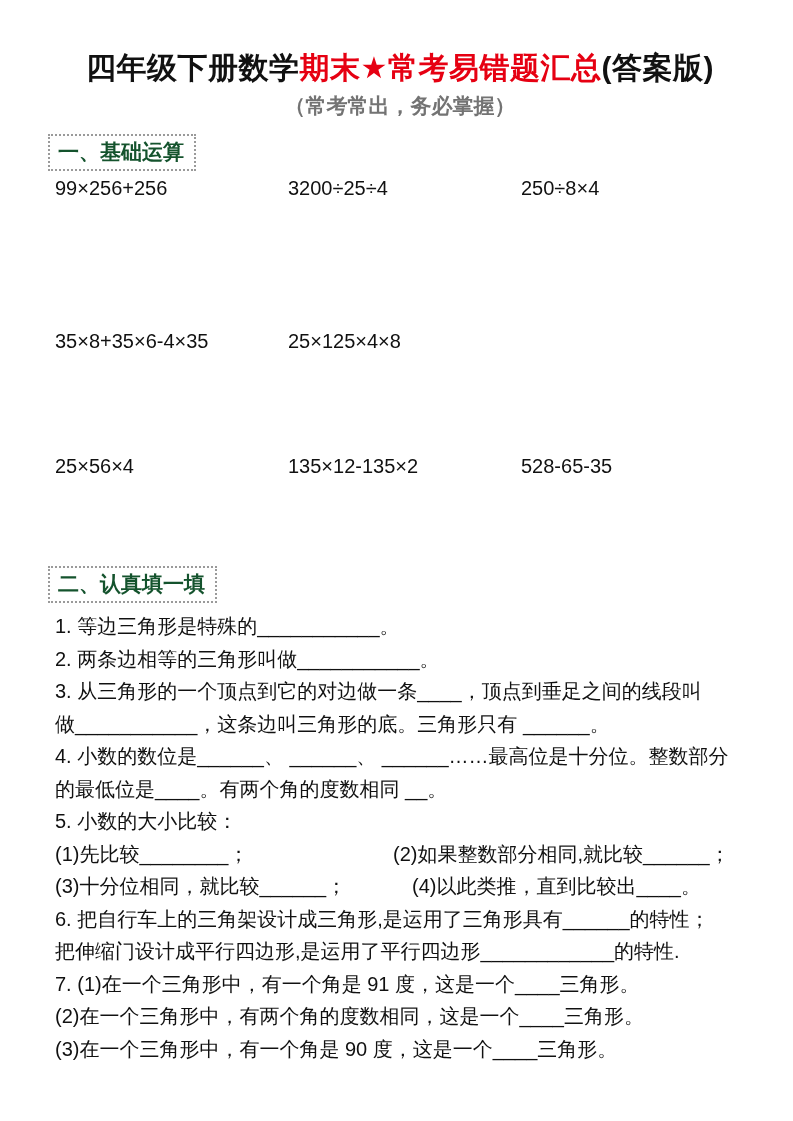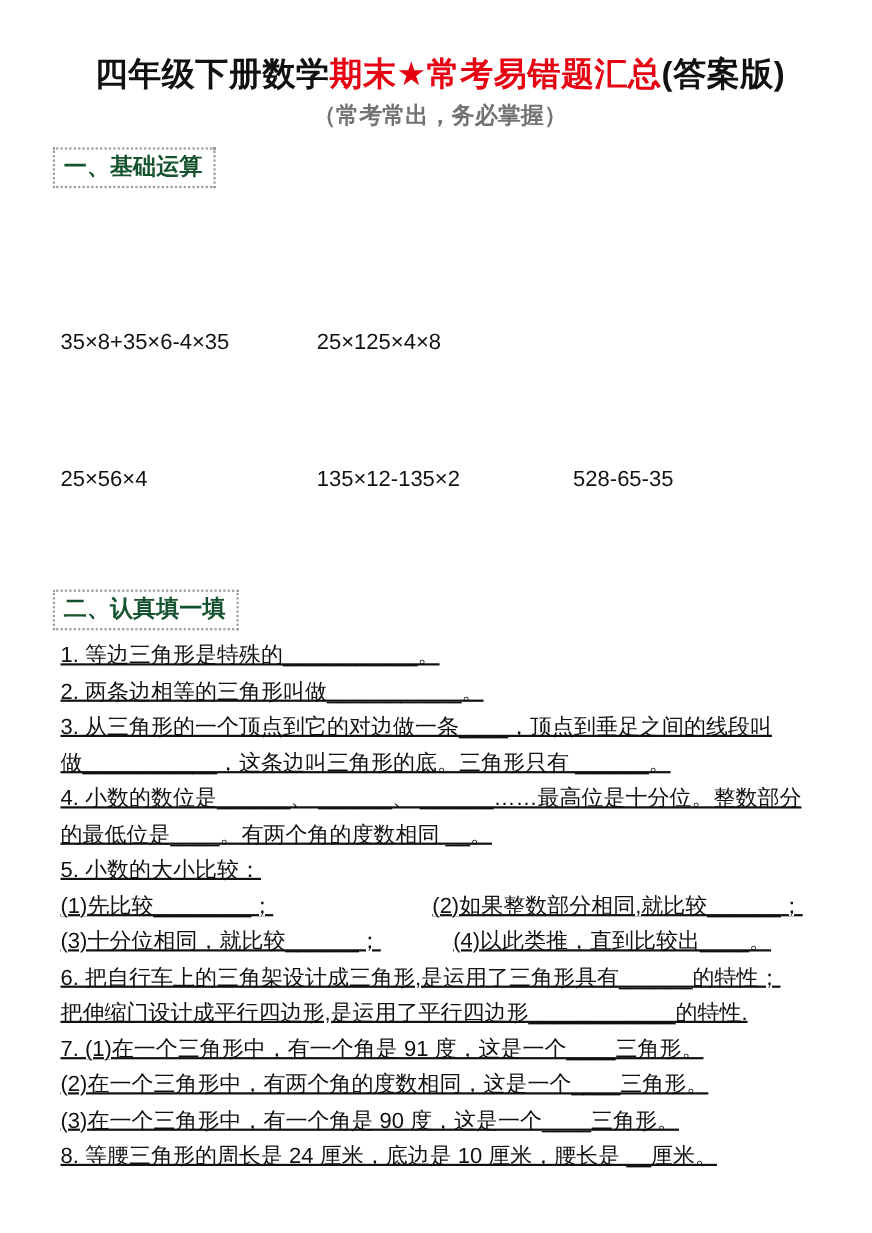--- a/index.html
+++ b/index.html
@@ -52,21 +52,21 @@
     font-size: 20px;
     line-height: 26px;
     white-space: nowrap;
   }
   .prob-row.r1 { margin-top: 4px; }
   .prob-row.r2 { margin-top: 127px; }
   .prob-row.r3 { margin-top: 99px; }
 
   .gap-before-section2 { height: 87px; }
 
-  .fill-area { margin-top: 7px; text-decoration: underline; }
+  .fill-area { margin-top: 7px; }
   .fill-line {
     font-size: 20px;
     line-height: 32.5px;
     white-space: nowrap;
   }
   .two-col { display: flex; }
   .two-col .col-a.w1 { width: 338px; flex: 0 0 338px; }
   .two-col .col-a.w2 { width: 357px; flex: 0 0 357px; }
 </style>
 </head>
@@ -76,20 +76,25 @@
 
   <div class="title">
     <span>四年级下册数学</span><span class="red">期末★常考易错题汇总</span><span>(答案版)</span>
   </div>
 
   <div class="subtitle">（常考常出，务必掌握）</div>
 
   <div>
     <div class="section-box first">一、基础运算</div>
 
+    <div class="prob-row r1">
+      <span>99×256+256</span>
+      <span>3200÷25÷4</span>
+      <span>250÷8×4</span>
+    </div>
     <div class="prob-row r2">
       <span>35×8+35×6-4×35</span>
       <span>25×125×4×8</span>
     </div>
     <div class="prob-row r3">
       <span>25×56×4</span>
       <span>135×12-135×2</span>
       <span>528-65-35</span>
     </div>
   </div>
@@ -113,17 +118,16 @@
       </div>
       <div class="fill-line two-col">
         <span class="col-a w2">(3)十分位相同，就比较______；</span>
         <span class="col-b">(4)以此类推，直到比较出____。</span>
       </div>
       <div class="fill-line">6. 把自行车上的三角架设计成三角形,是运用了三角形具有______的特性；</div>
       <div class="fill-line">把伸缩门设计成平行四边形,是运用了平行四边形____________的特性.</div>
       <div class="fill-line">7. (1)在一个三角形中，有一个角是 91 度，这是一个____三角形。</div>
       <div class="fill-line">(2)在一个三角形中，有两个角的度数相同，这是一个____三角形。</div>
       <div class="fill-line">(3)在一个三角形中，有一个角是 90 度，这是一个____三角形。</div>
-      <div class="fill-line">8. 等腰三角形的周长是 24 厘米，底边是 10 厘米，腰长是 __厘米。</div>
     </div>
   </div>
 
 </div>
 
 </body></html>

